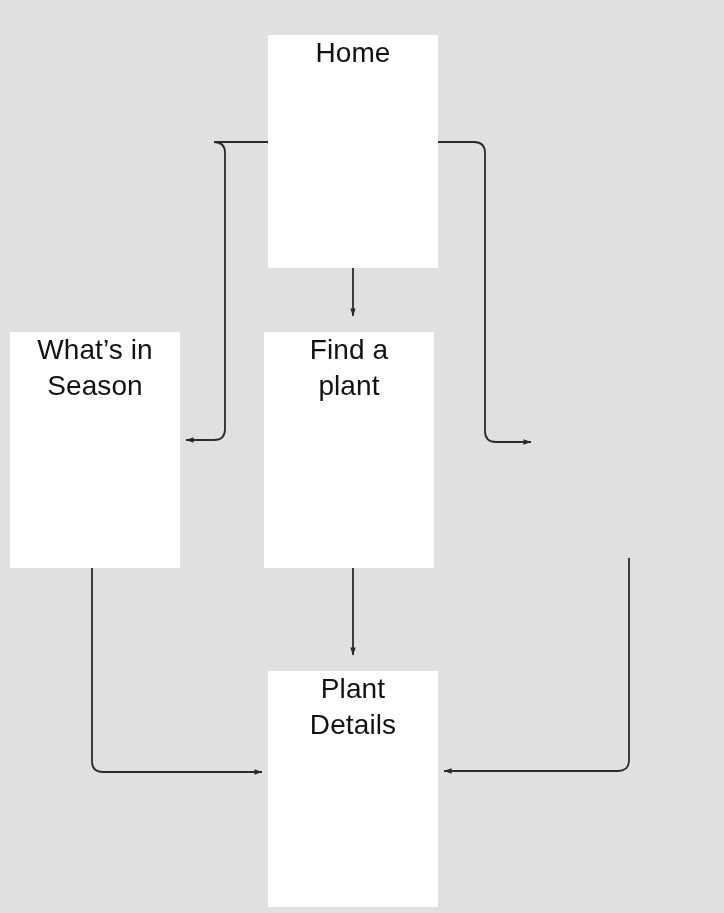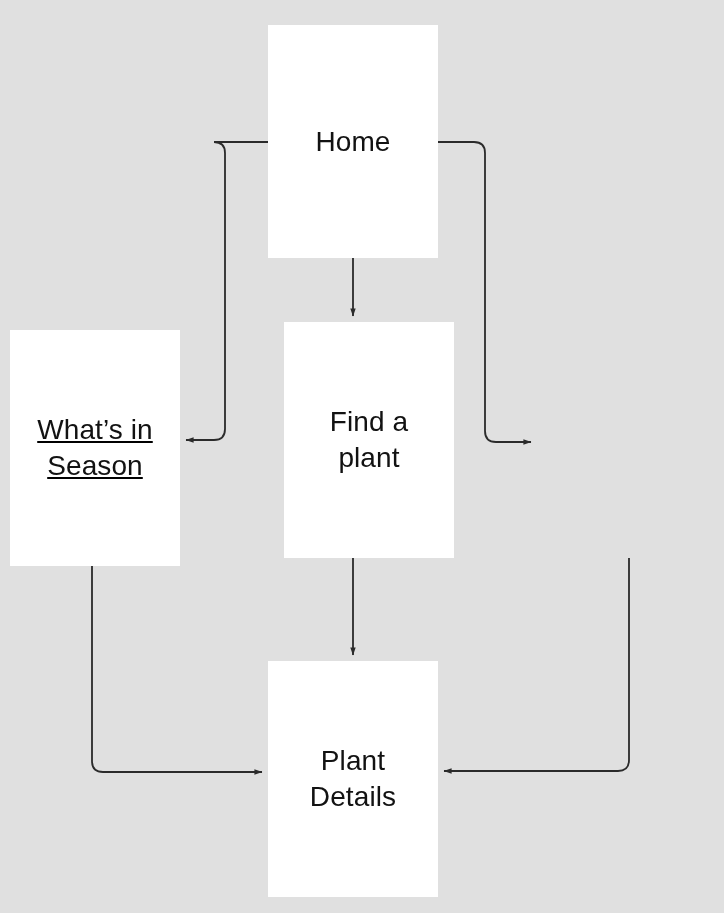--- a/index.html
+++ b/index.html
@@ -25,38 +25,38 @@
     left: 0;
     top: 0;
     width: 724px;
     height: 913px;
     pointer-events: none;
   }
   .node {
     position: absolute;
     background: #ffffff;
     display: flex;
-    align-items: center;
     justify-content: center;
     box-sizing: border-box;
     text-align: center;
+    margin-top: 10px;
   }
   .node-label {
     font-size: 28px;
     line-height: 36px;
     color: #121212;
     font-weight: 400;
     letter-spacing: 0.1px;
     white-space: pre-line;
     padding: 0 6px;
   }
   
   #node-home      { left: 268px; top: 25px;  width: 170px; height: 233px; }
-  #node-season    { left: 10px;  top: 330px; width: 170px; height: 236px; text-decoration: underline; }
-  #node-find      { left: 284px; top: 322px; width: 170px; height: 236px; }
+  #node-season    { left: 10px;  top: 322px; width: 170px; height: 236px; }
+  #node-find      { left: 264px; top: 322px; width: 170px; height: 236px; }
   #node-myplants  { left: 537px; top: 322px; width: 170px; height: 236px; }
   #node-details   { left: 268px; top: 661px; width: 170px; height: 236px; }
 </style>
 </head>
 <body>
 
 <div id="flow-canvas">
 
   <svg class="connector-layer" viewBox="0 0 724 913" width="724" height="913" aria-hidden="true">
     <defs>

